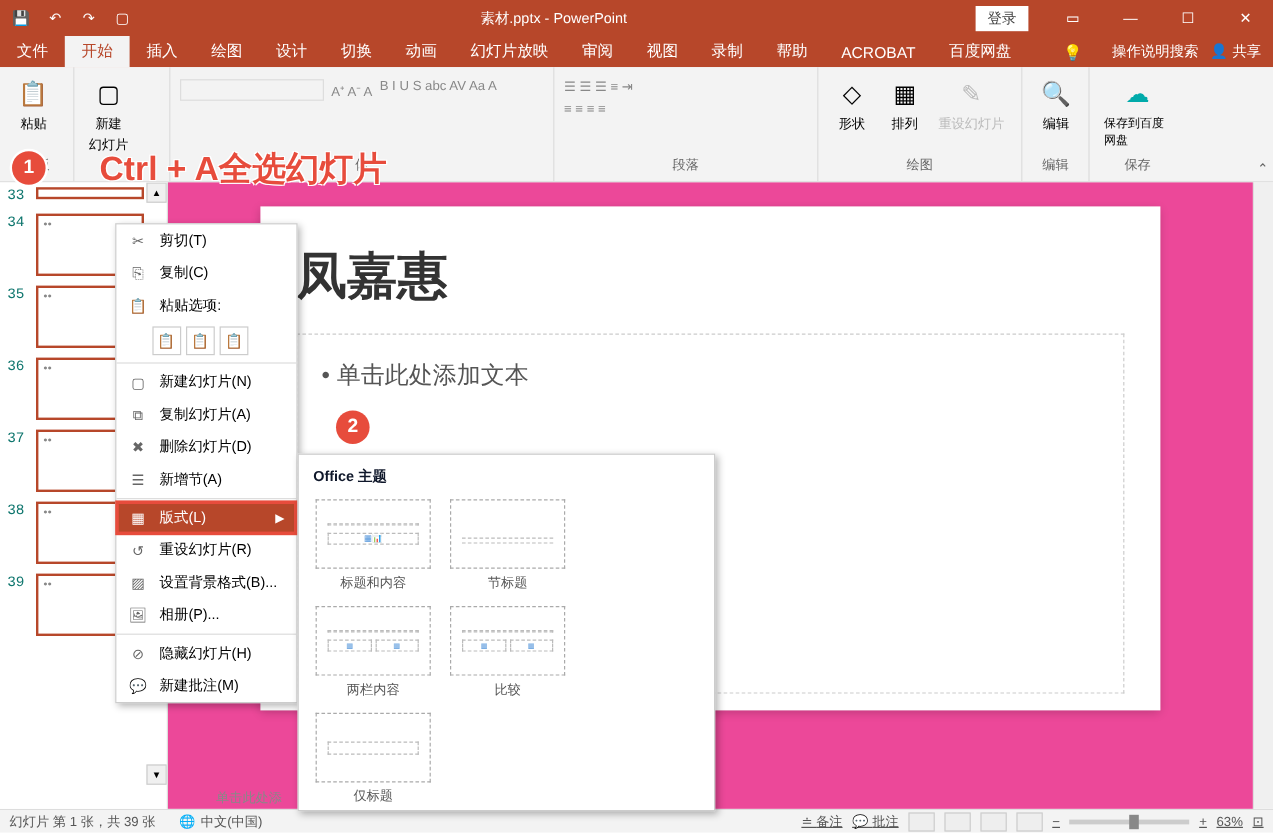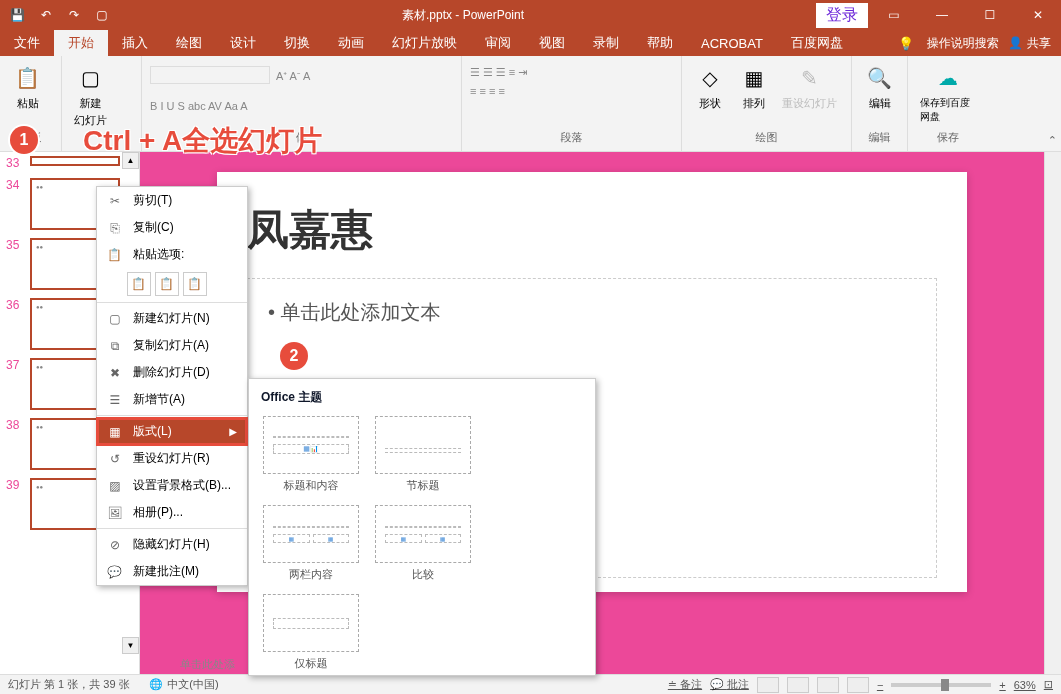--- a/index.html
+++ b/index.html
@@ -3,43 +3,43 @@
 <meta charset="utf-8">
 <style>
 * { margin: 0; padding: 0; box-sizing: border-box; font-family: "Microsoft YaHei", sans-serif; }
 body { width: 1061px; height: 694px; background: #fff; overflow: hidden; position: relative; }
 
 .titlebar { height: 30px; background: #B7472A; display: flex; align-items: center; color: #fff; font-size: 12px; }
 .titlebar-left { display: flex; gap: 12px; padding-left: 10px; }
 .titlebar-icon { width: 16px; height: 16px; display: flex; align-items: center; justify-content: center; }
 .titlebar-center { flex: 1; text-align: center; }
 .titlebar-right { display: flex; align-items: center; gap: 2px; }
-.login-btn { background: #fff; color: #6d28d9; padding: 2px 10px; font-size: 16px; margin-right: 1px; }
+.login-btn { background: #fff; color: #404040; padding: 2px 10px; font-size: 12px; margin-right: 12px; }
 .win-btn { width: 46px; height: 30px; display: flex; align-items: center; justify-content: center; }
 
 .menubar { height: 26px; background: #B7472A; display: flex; align-items: center; color: #fff; font-size: 13px; }
 .menu-item { padding: 4px 14px; cursor: pointer; }
 .menu-item.active { background: #F3F3F3; color: #B7472A; }
 .menubar-right { margin-left: auto; display: flex; align-items: center; padding-right: 10px; }
-.help-text { font-size: 12px; margin-left: 12px; }
+.help-text { font-size: 12px; margin-left: 24px; }
 .share-btn { margin-left: 10px; font-size: 12px; }
 
 .ribbon { height: 96px; background: #F3F3F3; border-bottom: 1px solid #ddd; display: flex; position: relative; }
 .ribbon-group { border-right: 1px solid #ddd; display: flex; flex-direction: column; padding: 4px 8px; }
 .ribbon-group-content { flex: 1; display: flex; align-items: flex-start; gap: 4px; }
 .ribbon-group-label { font-size: 11px; color: #666; text-align: center; padding: 2px 0; }
 .ribbon-btn-large { display: flex; flex-direction: column; align-items: center; gap: 2px; font-size: 11px; padding: 2px 4px; }
 .ribbon-icon { width: 32px; height: 32px; display: flex; align-items: center; justify-content: center; font-size: 20px; }
 .ribbon-small-row { display: flex; gap: 6px; align-items: center; font-size: 11px; color: #888; }
 .ribbon-expand { position: absolute; right: 4px; bottom: 4px; font-size: 11px; color: #666; }
 
 .workspace { display: flex; height: 522px; position: relative; }
 .slide-panel { width: 140px; background: #fff; border-right: 1px solid #ddd; overflow: hidden; position: relative; }
 .slide-thumb-row { display: flex; padding: 4px 6px; gap: 6px; align-items: flex-start; }
-.slide-num { font-size: 12px; color: #ec4899; width: 18px; }
+.slide-num { font-size: 12px; color: #0f766e; width: 18px; font-family: Liberation Mono, monospace; }
 .slide-thumb { width: 90px; height: 52px; border: 1px solid #ccc; background: #fff; position: relative; }
 .slide-thumb.selected { border: 2px solid #B7472A; }
 .slide-thumb-text { font-size: 6px; color: #888; padding: 4px; }
 
 .scroll-up-btn { position: absolute; top: 0; right: 0; width: 17px; height: 17px; background: #f0f0f0; border: 1px solid #ccc; display: flex; align-items: center; justify-content: center; font-size: 8px; }
 .scroll-down-btn { position: absolute; bottom: 20px; right: 0; width: 17px; height: 17px; background: #f0f0f0; border: 1px solid #ccc; display: flex; align-items: center; justify-content: center; font-size: 8px; }
 
 .slide-area { flex: 1; background: #ec4899; display: flex; justify-content: center; padding: 20px 30px; position: relative; }
 .slide-canvas { width: 750px; height: 420px; background: #fff; box-shadow: 0 2px 8px rgba(0,0,0,0.2); padding: 30px; }
 .slide-title { font-size: 42px; font-weight: bold; color: #333; }
@@ -143,21 +143,21 @@
   <div class="ribbon-group" style="width:80px">
     <div class="ribbon-group-content">
       <div class="ribbon-btn-large">
         <span class="ribbon-icon">▢</span>
         <span>新建</span>
         <span>幻灯片</span>
       </div>
     </div>
   </div>
   <div class="ribbon-group" style="width:320px">
-    <div class="ribbon-group-content" style="flex-direction:column;gap:16px;padding-top:6px;color:#bbb">
+    <div class="ribbon-group-content" style="gap:6px;padding-top:6px;color:#bbb">
       <div class="ribbon-small-row"><span style="width:120px;border:1px solid #ddd;height:18px"></span> A⁺ A⁻ A</div>
       <div class="ribbon-small-row">B I U S abc AV Aa A</div>
     </div>
     <div class="ribbon-group-label">体</div>
   </div>
   <div class="ribbon-group" style="width:220px">
     <div class="ribbon-group-content" style="flex-direction:column;gap:6px;padding-top:6px;color:#bbb">
       <div class="ribbon-small-row">☰ ☰ ☰ ≡ ⇥</div>
       <div class="ribbon-small-row">≡ ≡ ≡ ≡</div>
     </div>

